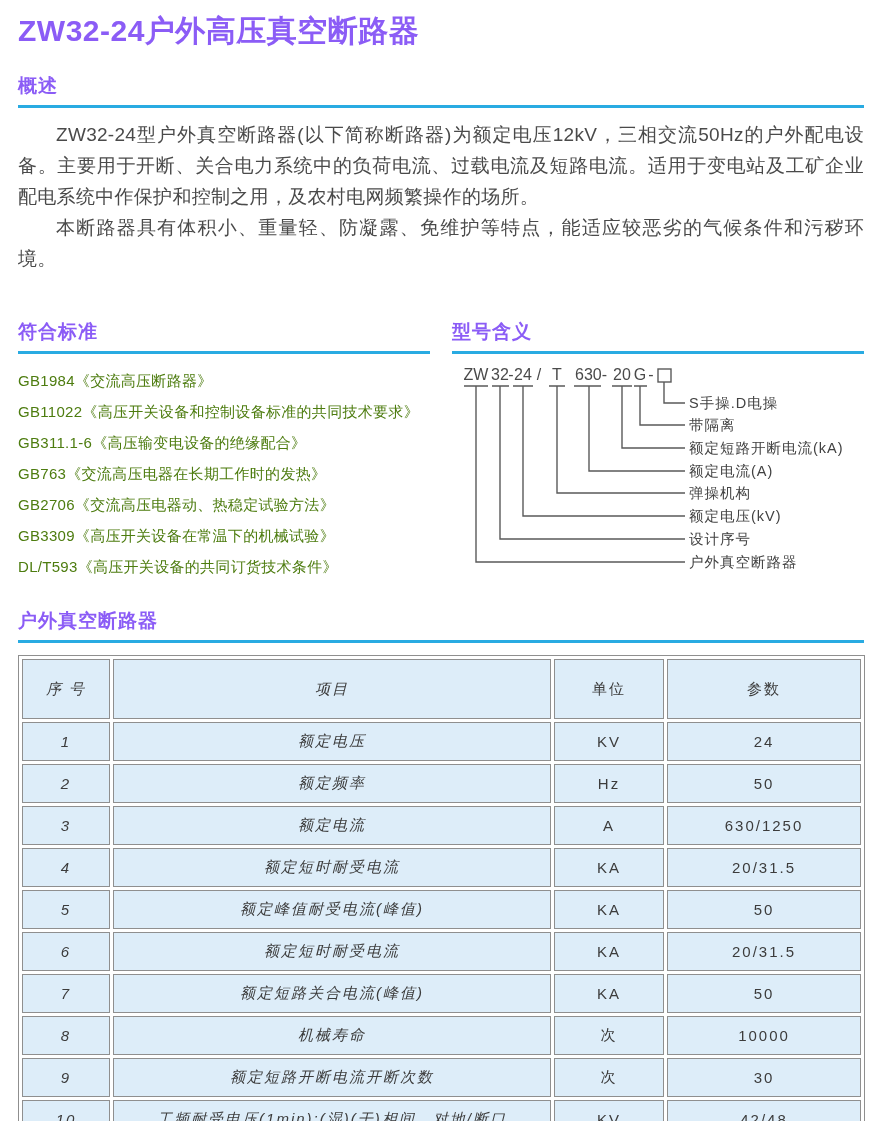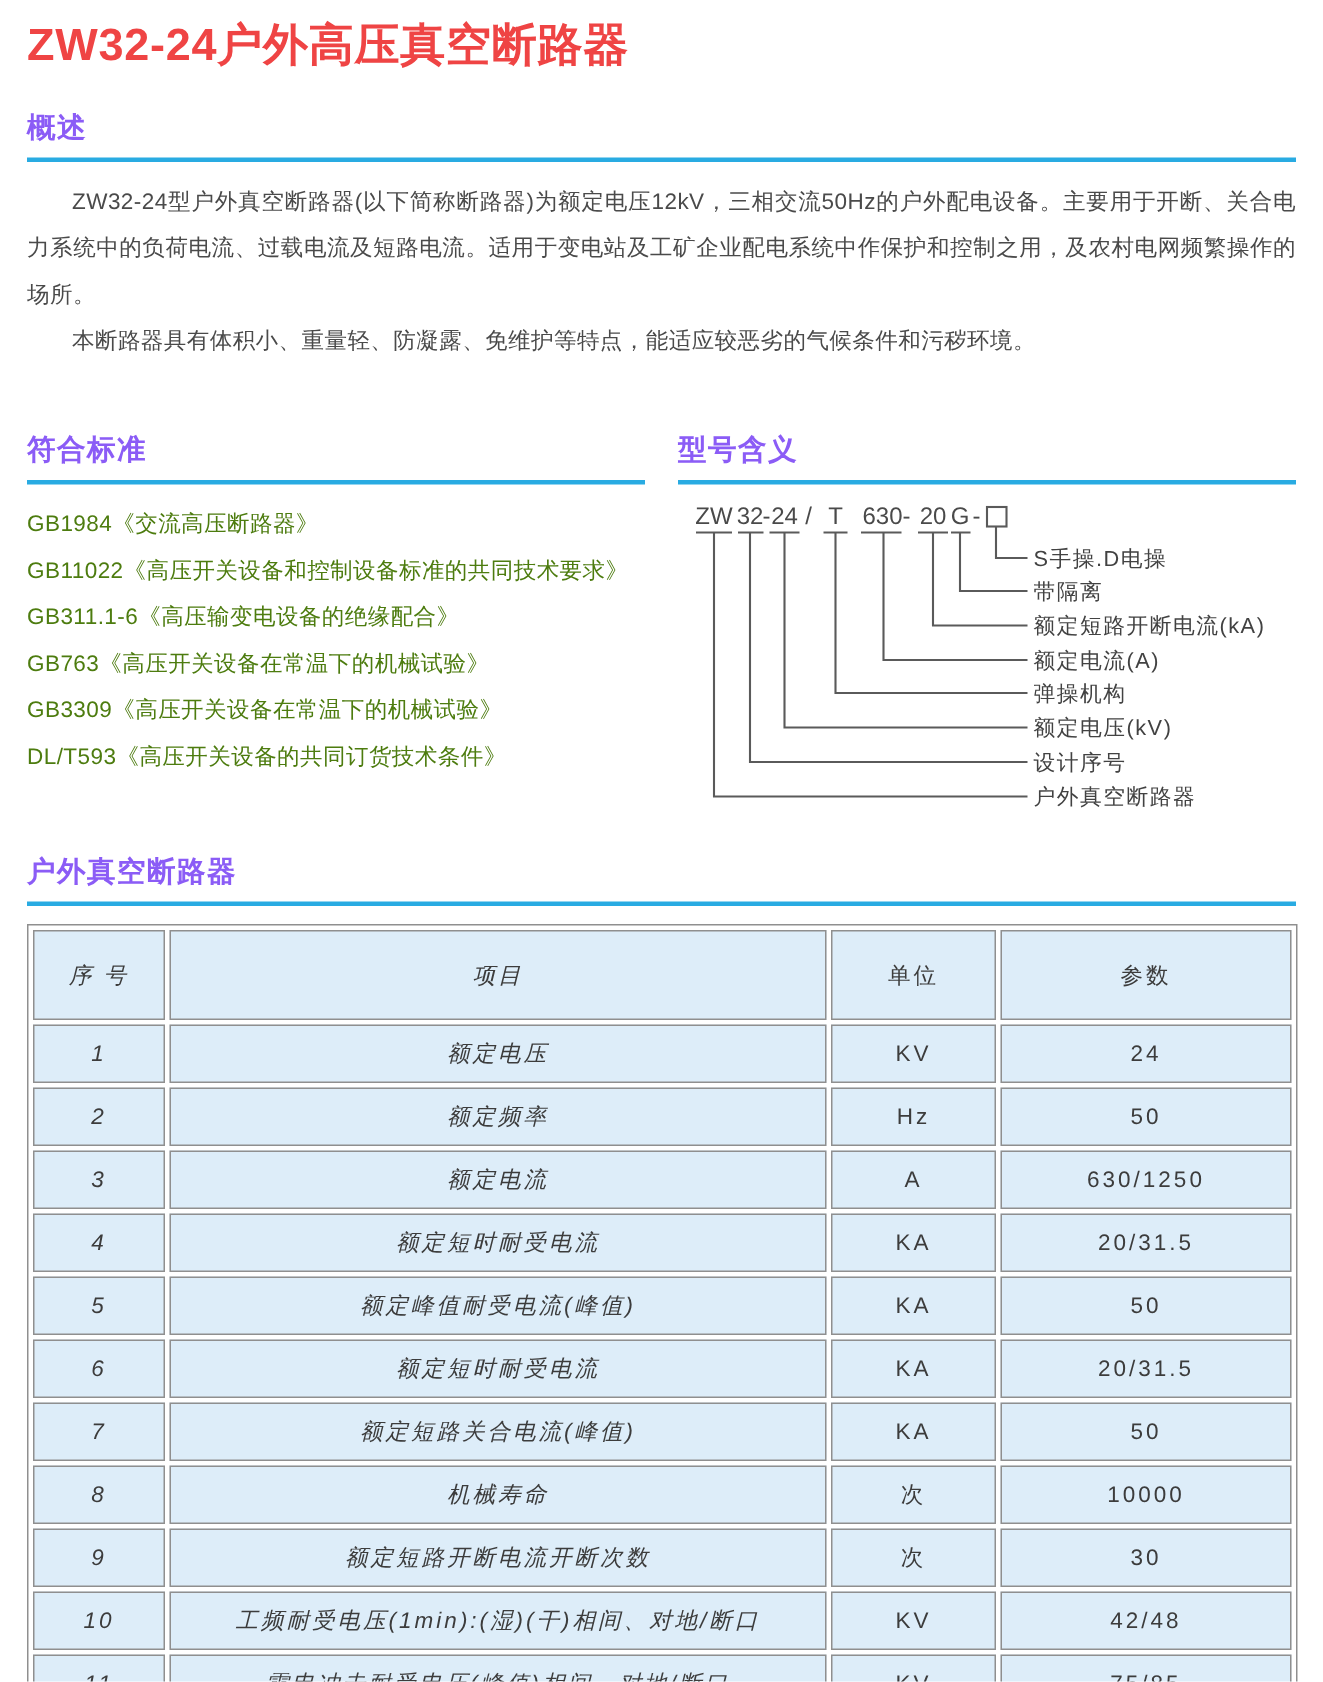--- a/index.html
+++ b/index.html
@@ -5,33 +5,33 @@
   html, body { margin: 0; padding: 0; background: #ffffff; }
   body {
     width: 882px; height: 1121px; overflow: hidden;
     font-family: "Liberation Sans", "DejaVu Sans", sans-serif;
     color: #4a4a4a;
   }
   .page { padding: 0 18px; }
 
   .page-title {
     font-size: 30px; line-height: 34px; font-weight: bold;
-    color: #ef4444; margin: 14px 0 0 0; letter-spacing: 0.5px;
+    color: #8b5cf6; margin: 14px 0 0 0; letter-spacing: 0.5px;
   }
 
   .sec-head {
     font-size: 19px; font-weight: bold; color: #8b5cf6;
     letter-spacing: 1px; margin: 0; line-height: 22px;
   }
   .rule { height: 3px; background: #29abe2; margin-top: 8px; }
 
   .overview-head { margin-top: 27px; }
   .paras { margin-top: 11px; }
   .paras p {
-    margin: 0; font-size: 15px; line-height: 31px; color: #4a4a4a;
+    margin: 0; font-size: 19px; line-height: 31px; color: #4a4a4a;
     text-indent: 2em; text-align: justify; letter-spacing: 0.3px;
   }
 
   .two-col { display: flex; justify-content: space-between; margin-top: 47px; }
   .col { width: 412px; }
 
   .standards-list {
     list-style: none; margin: 11px 0 0 0; padding: 0;
     font-size: 15px; line-height: 31px; color: #4d7c0f; letter-spacing: 0.3px;
   }
@@ -73,21 +73,22 @@
 
   <div class="two-col">
 
     <div class="col">
       <h2 class="sec-head">符合标准</h2>
       <div class="rule"></div>
       <ul class="standards-list">
           <li>GB1984《交流高压断路器》</li>
           <li>GB11022《高压开关设备和控制设备标准的共同技术要求》</li>
           <li>GB311.1-6《高压输变电设备的绝缘配合》</li>
-          <li>GB763《高压开关设备在常温下的机械试验》</li>
+          <li>GB763《交流高压电器在长期工作时的发热》</li>
+          <li>GB2706《交流高压电器动、热稳定试验方法》</li>
           <li>GB3309《高压开关设备在常温下的机械试验》</li>
           <li>DL/T593《高压开关设备的共同订货技术条件》</li>
         </ul>
     </div>
 
     <div class="col">
       <h2 class="sec-head">型号含义</h2>
       <div class="rule"></div>
       <svg class="model-svg" width="410" height="216" viewBox="0 0 410 216">
         <g fill="#4a4a4a" font-size="16" text-anchor="middle" font-family="Liberation Sans, DejaVu Sans, sans-serif">

